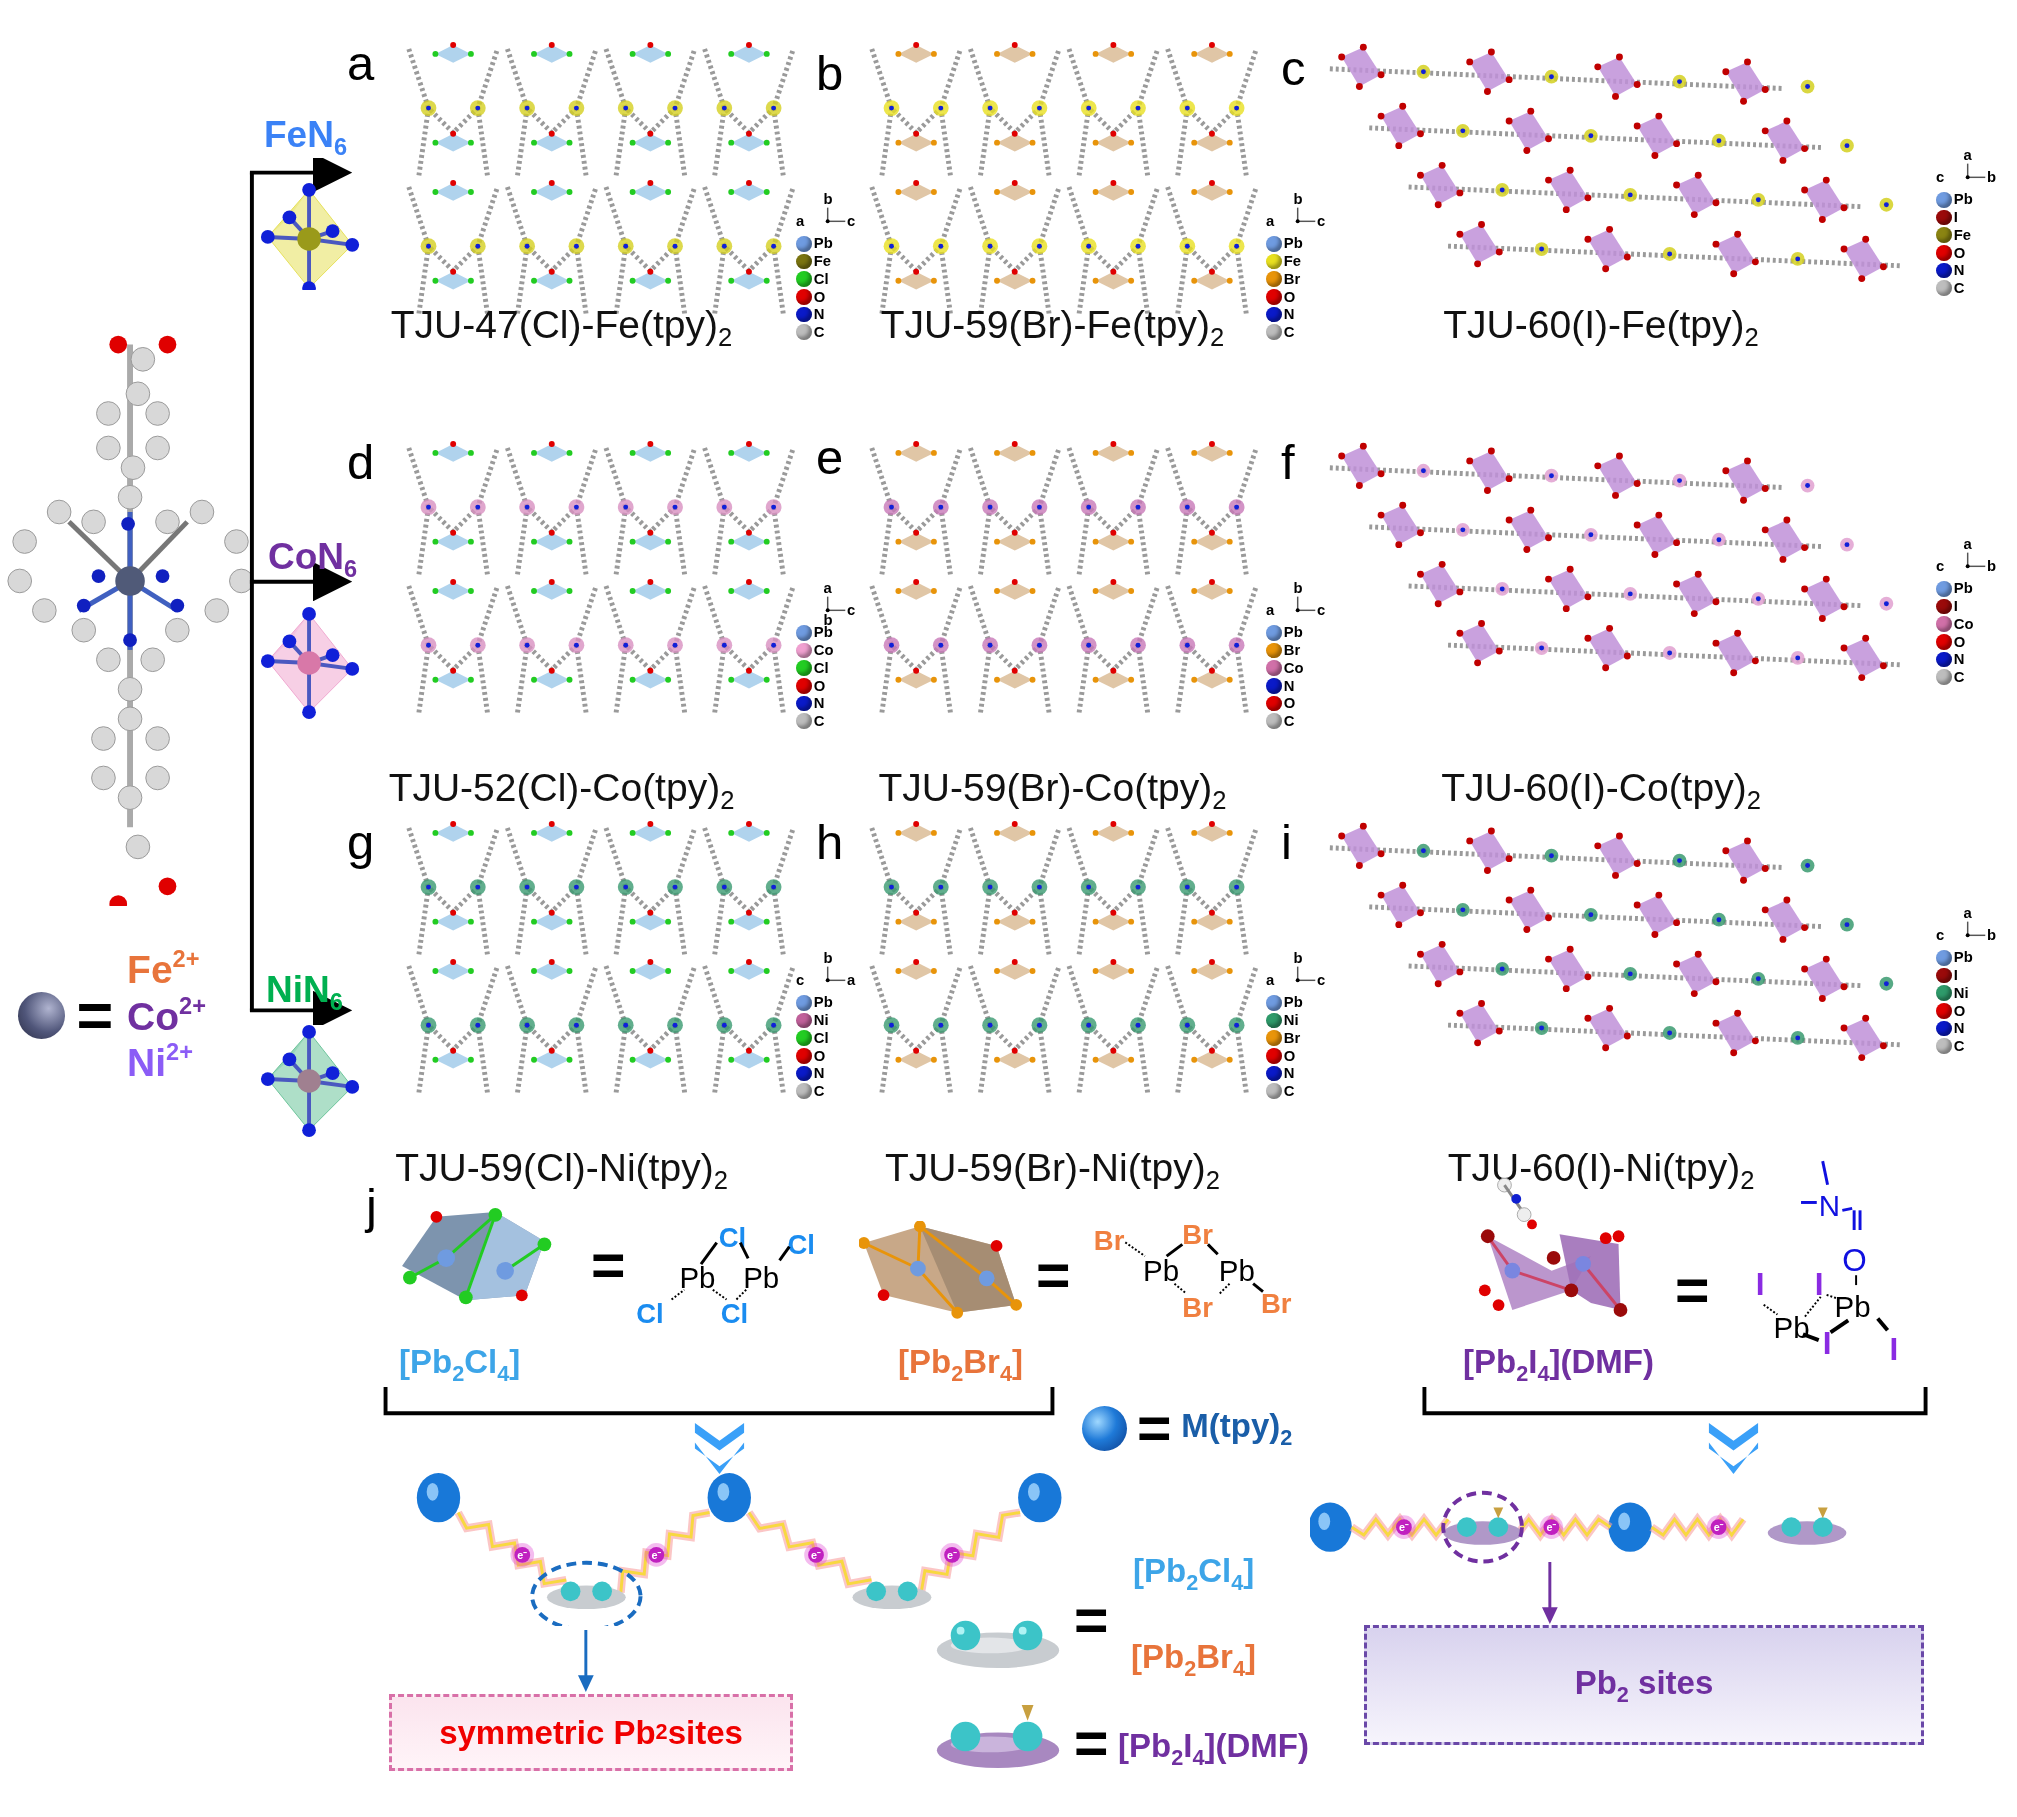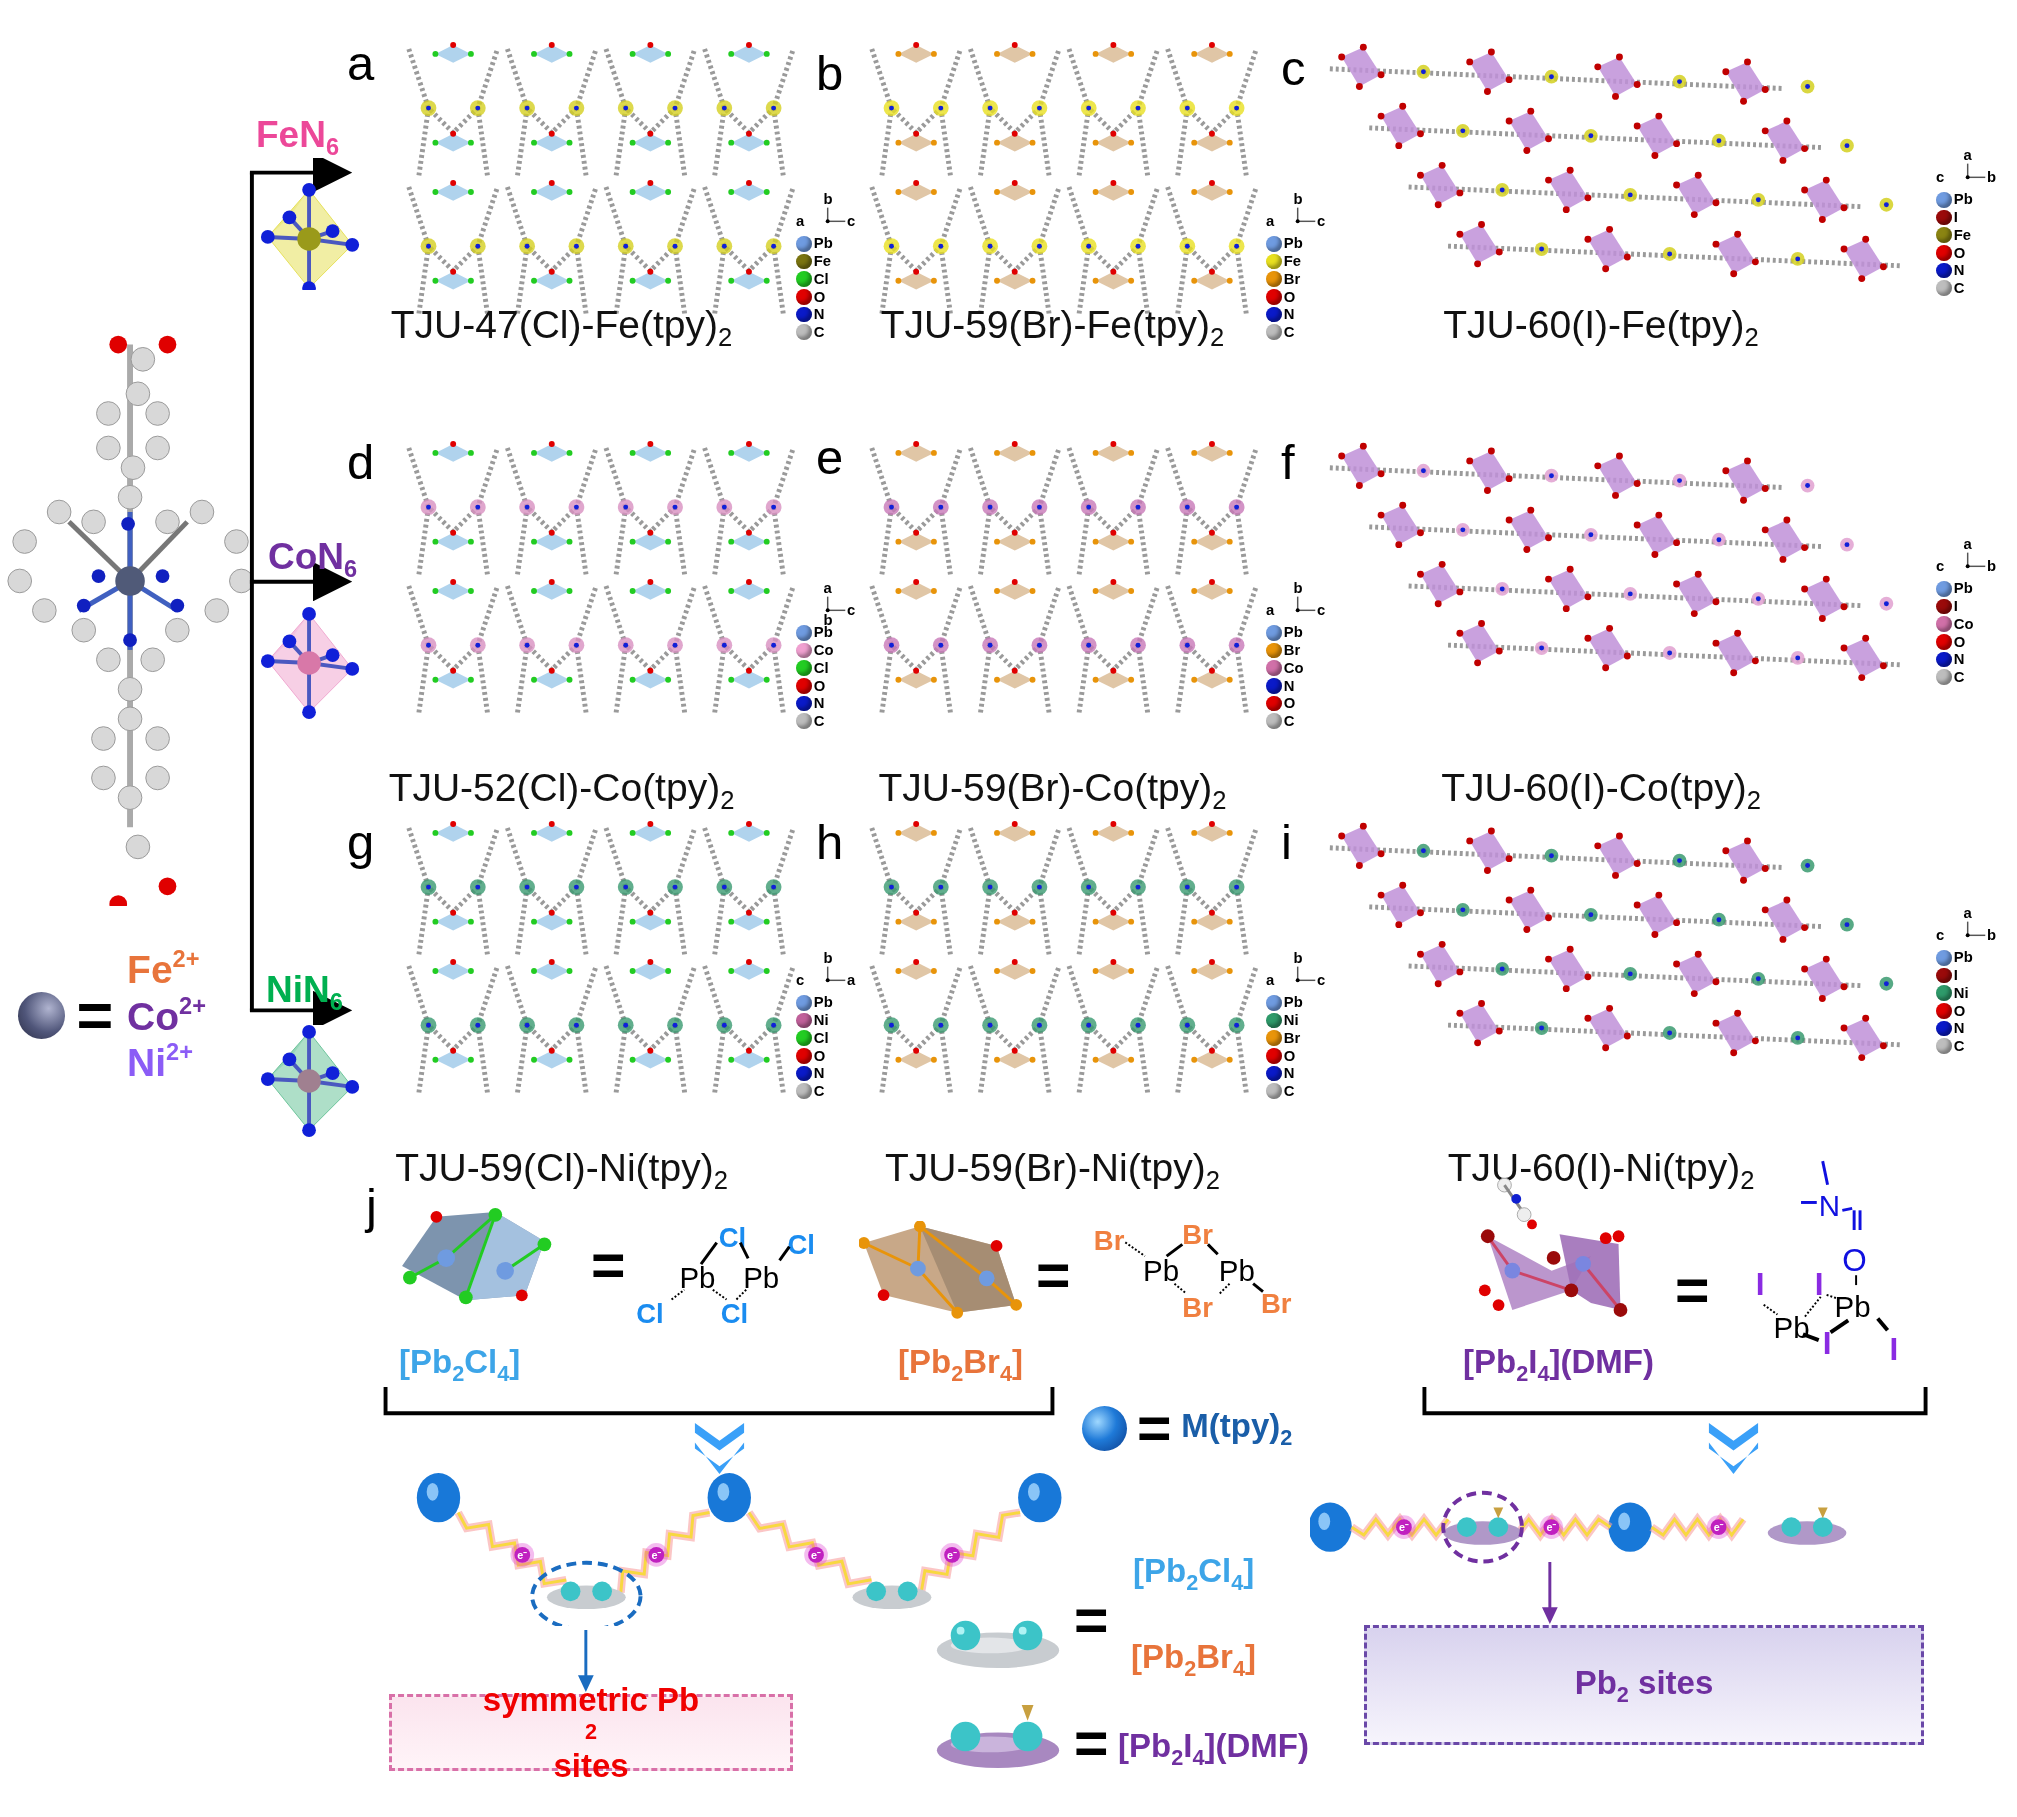--- a/index.html
+++ b/index.html
@@ -14,21 +14,21 @@
   .legend .axes span { position: absolute; font-size: 14.8px; font-weight: bold; }
   .legend .item { display: flex; align-items: center; height: 17.7px; }
   .legend .ball { width: 15.8px; height: 15.8px; border-radius: 50%; margin-right: 2px; box-shadow: inset -3px -3px 3.9px rgba(0,0,0,0.35); }
   .crystal { position: absolute; }
   .coord-label { position: absolute; font-size: 37px; font-weight: bold; line-height: 1; }
   .coord-label sub { font-size: 23.6px; vertical-align: -7.9px; }
   .ion { font-size: 39px; font-weight: bold; line-height: 1.15; }
   .ion sup { font-size: 23.6px; vertical-align: 15.8px; }
   .formula { position: absolute; font-size: 33px; font-weight: bold; white-space: nowrap; line-height: 1; }
   .formula sub { font-size: 21.7px; vertical-align: -7.9px; }
-  .box-label { position: absolute; font-weight: bold; text-align: center; font-size: 33px; line-height: 1.2; display: flex; align-items: center; justify-content: center; flex-direction: column; }
+  .box-label { position: absolute; font-weight: bold; text-align: center; font-size: 33px; line-height: 1.2; display: flex; align-items: center; justify-content: center; }
   .box-label sub { font-size: 21.7px; vertical-align: -7.9px; }
 </style>
 </head>
 <body>
 
 <svg class="abs" style="left:0;top:315px" width="266" height="591" viewBox="0 0 270 600">
   <g>
     <line x1="132" y1="30" x2="132" y2="520" stroke="#aaa" stroke-width="6"></line>
     <line x1="132" y1="270" x2="70" y2="210" stroke="#777" stroke-width="5"></line>
     <line x1="132" y1="270" x2="190" y2="210" stroke="#777" stroke-width="5"></line>
@@ -99,21 +99,21 @@
       <marker id="ah" markerWidth="10" markerHeight="10" refX="8" refY="5" orient="auto">
         <path d="M0,0 L10,5 L0,10 z" fill="#000"></path>
       </marker>
     </defs>
   <line x1="6" y1="14" x2="6" y2="866" stroke="#000" stroke-width="4"></line>
   <line x1="4" y1="14" x2="100" y2="14" stroke="#000" stroke-width="4" marker-end="url(#ah)"></line>
   <line x1="4" y1="430" x2="100" y2="430" stroke="#000" stroke-width="4" marker-end="url(#ah)"></line>
   <line x1="4" y1="866" x2="100" y2="866" stroke="#000" stroke-width="4" marker-end="url(#ah)"></line>
 </svg>
 
-<div class="coord-label" style="left:256px;top:116px;color:#ec4899"><span>FeN</span><sub>6</sub></div>
+<div class="coord-label" style="left:264px;top:116px;color:#3b82f6"><span>FeN</span><sub>6</sub></div>
 <div class="coord-label" style="left:268px;top:538px;color:#7030A0"><span>CoN</span><sub>6</sub></div>
 <div class="coord-label" style="left:266px;top:971px;color:#00B050"><span>NiN</span><sub>6</sub></div>
 
 <svg class="abs octa" style="left:258px;top:182px" width="108" height="108" viewBox="0 0 110 110">
     <polygon points="52,8 10,56 52,108 96,64" fill="#E6E05A" fill-opacity="0.55" stroke="#E6E05A"></polygon>
     <polygon points="52,8 32,36 10,56" fill="#E6E05A" fill-opacity="0.35"></polygon>
     <line x1="52" y1="58" x2="52" y2="8" stroke="#4a58c0" stroke-width="4"></line>
     <line x1="52" y1="58" x2="52" y2="108" stroke="#4a58c0" stroke-width="4"></line>
     <line x1="52" y1="58" x2="10" y2="56" stroke="#4a58c0" stroke-width="4"></line>
     <line x1="52" y1="58" x2="96" y2="64" stroke="#4a58c0" stroke-width="4"></line>

